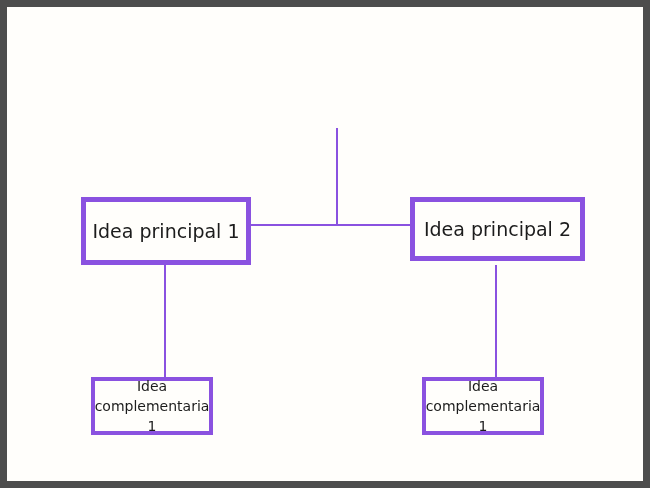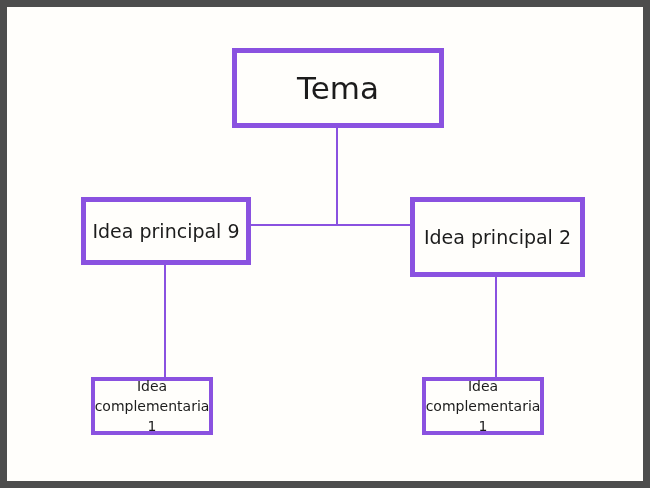--- a/index.html
+++ b/index.html
@@ -36,21 +36,21 @@
     width: 212px; height: 80px;
     font-size: 31px;
   }
   .node-principal-1 {
     left: 81px; top: 197px;
     width: 170px; height: 68px;
     font-size: 19px;
   }
   .node-principal-2 {
     left: 410px; top: 197px;
-    width: 175px; height: 80px;
+    width: 175px; height: 64px;
     font-size: 19px;
   }
   .node-compl {
     width: 122px; height: 58px;
     border-width: 4px;
     font-size: 14px;
     line-height: 1.45;
   }
   .node-compl-1 { left: 91px;  top: 377px; }
   .node-compl-2 { left: 422px; top: 377px; }
@@ -70,26 +70,23 @@
 <body>
 
 <div id="canvas">
   <div id="paper"></div>
 
   <div class="connector conn-tema-down"></div>
   <div class="connector conn-horizontal"></div>
   <div class="connector conn-p1-down"></div>
   <div class="connector conn-p2-down"></div>
 
-  <div class="node node-tema">
-    <span class="label">Tema</span>
-  </div>
 
   <div class="node node-principal-1">
-    <span class="label">Idea principal 9</span>
+    <span class="label">Idea principal 1</span>
   </div>
 
   <div class="node node-principal-2">
     <span class="label">Idea principal 2</span>
   </div>
 
   <div class="node node-compl node-compl-1">
     <span class="label">Idea complementaria 1</span>
   </div>
 

